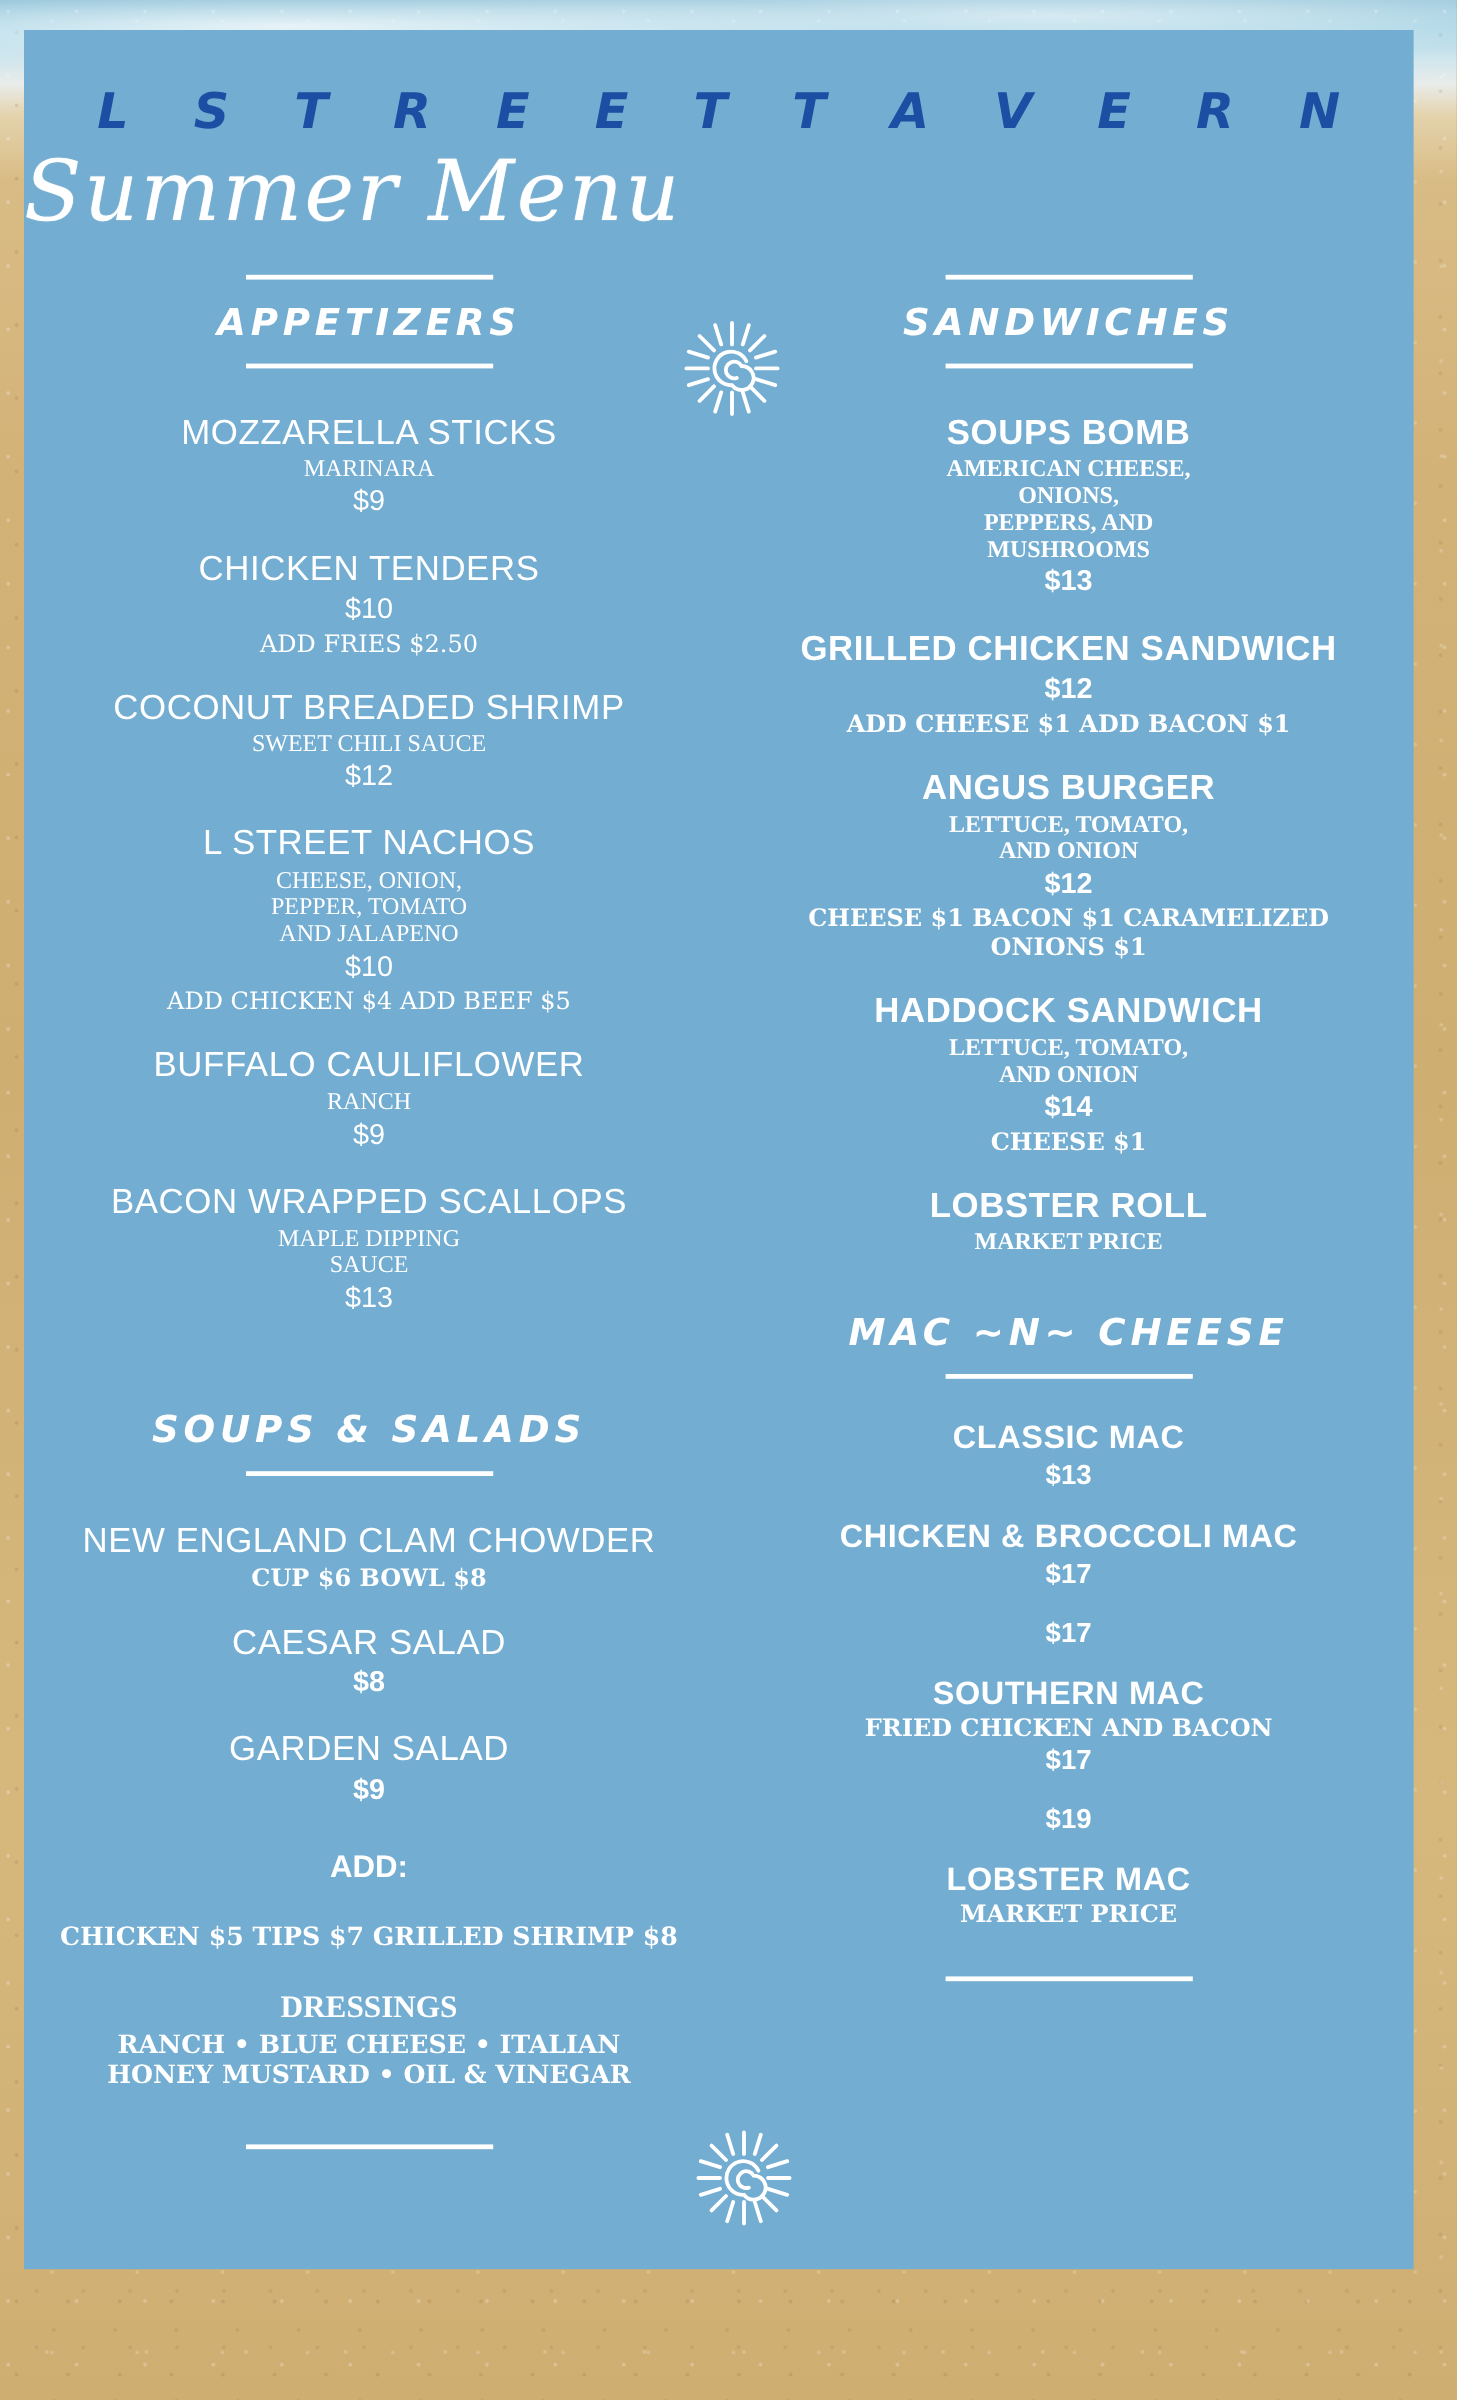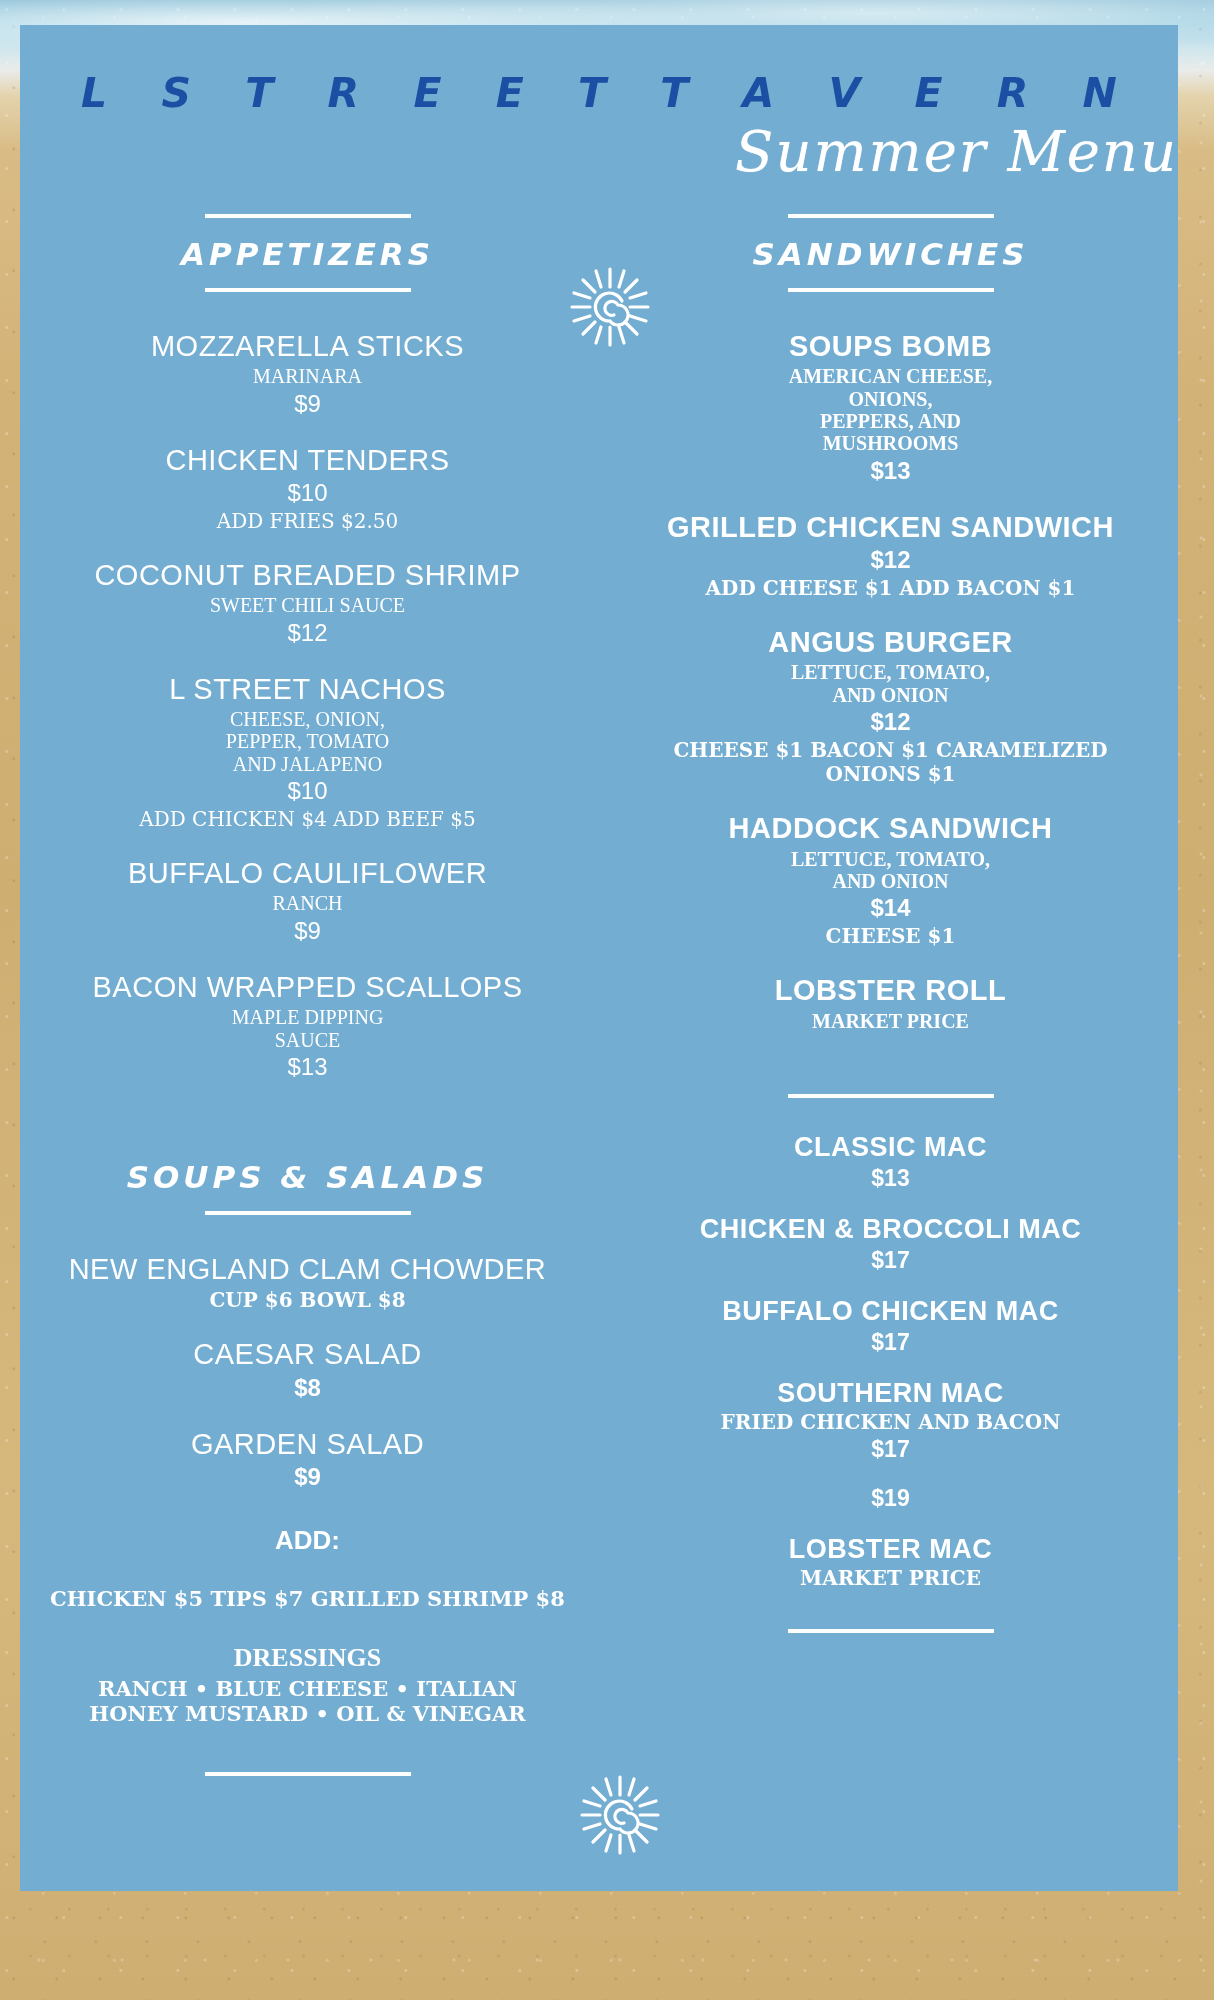--- a/index.html
+++ b/index.html
@@ -63,26 +63,26 @@
     margin-top: 44px;
     color: #1b4fa3;
     font-family: "DejaVu Sans", sans-serif;
     font-weight: bold;
     font-style: italic;
     font-size: 41px;
     letter-spacing: 20px;
     text-indent: 20px;
   }
   .summer {
-    text-align: right;
+    text-align: left;
     margin-top: 6px;
     font-family: "DejaVu Serif", serif;
     font-style: italic;
     font-weight: normal;
-    font-size: 56px;
+    font-size: 70px;
     letter-spacing: 2px;
     line-height: 1.05;
     color: #ffffff;
     text-shadow: 0 0 1px rgba(255,255,255,.6);
   }
 
   .columns {
     display: flex;
     margin-top: 18px;
   }
@@ -346,33 +346,33 @@
 
         <div class="item">
           <div class="name">LOBSTER ROLL</div>
           <div class="desc">MARKET PRICE</div>
         </div>
       </div>
 
       <div class="section mac">
         <div class="section-head no-top" style="padding-top:46px">
           <span class="rule-top"></span>
+          <span>MAC ~N~ CHEESE</span>
           <span class="rule-bot"></span>
         </div>
 
         <div class="item">
           <div class="name">CLASSIC MAC</div>
           <div class="price">$13</div>
         </div>
         <div class="item">
           <div class="name">CHICKEN &amp; BROCCOLI MAC</div>
           <div class="price">$17</div>
         </div>
         <div class="item">
-          <div class="name">BUFFALO CHICKEN MAC</div>
           <div class="price">$17</div>
         </div>
         <div class="item">
           <div class="name">SOUTHERN MAC</div>
           <div class="desc">FRIED CHICKEN AND BACON</div>
           <div class="price">$17</div>
         </div>
         <div class="item">
           <div class="price">$19</div>
         </div>

